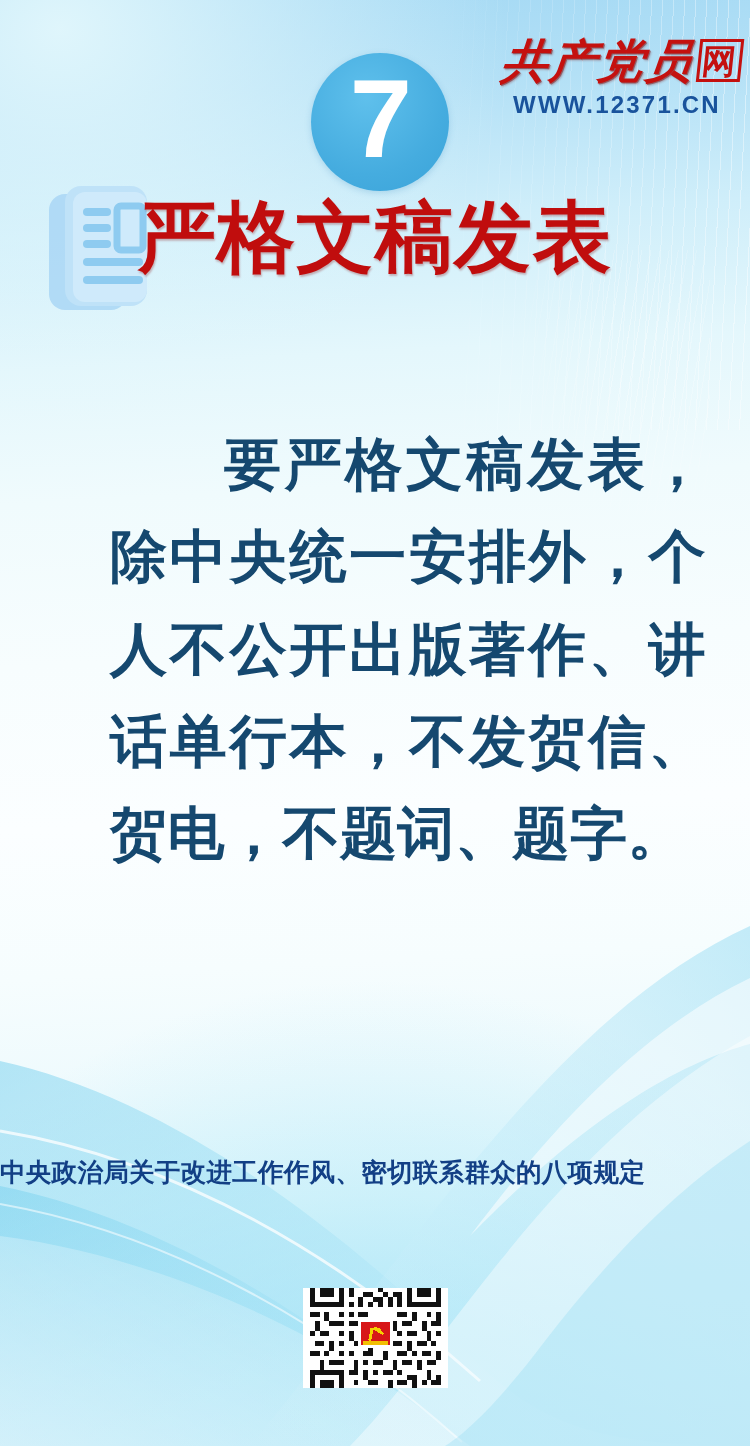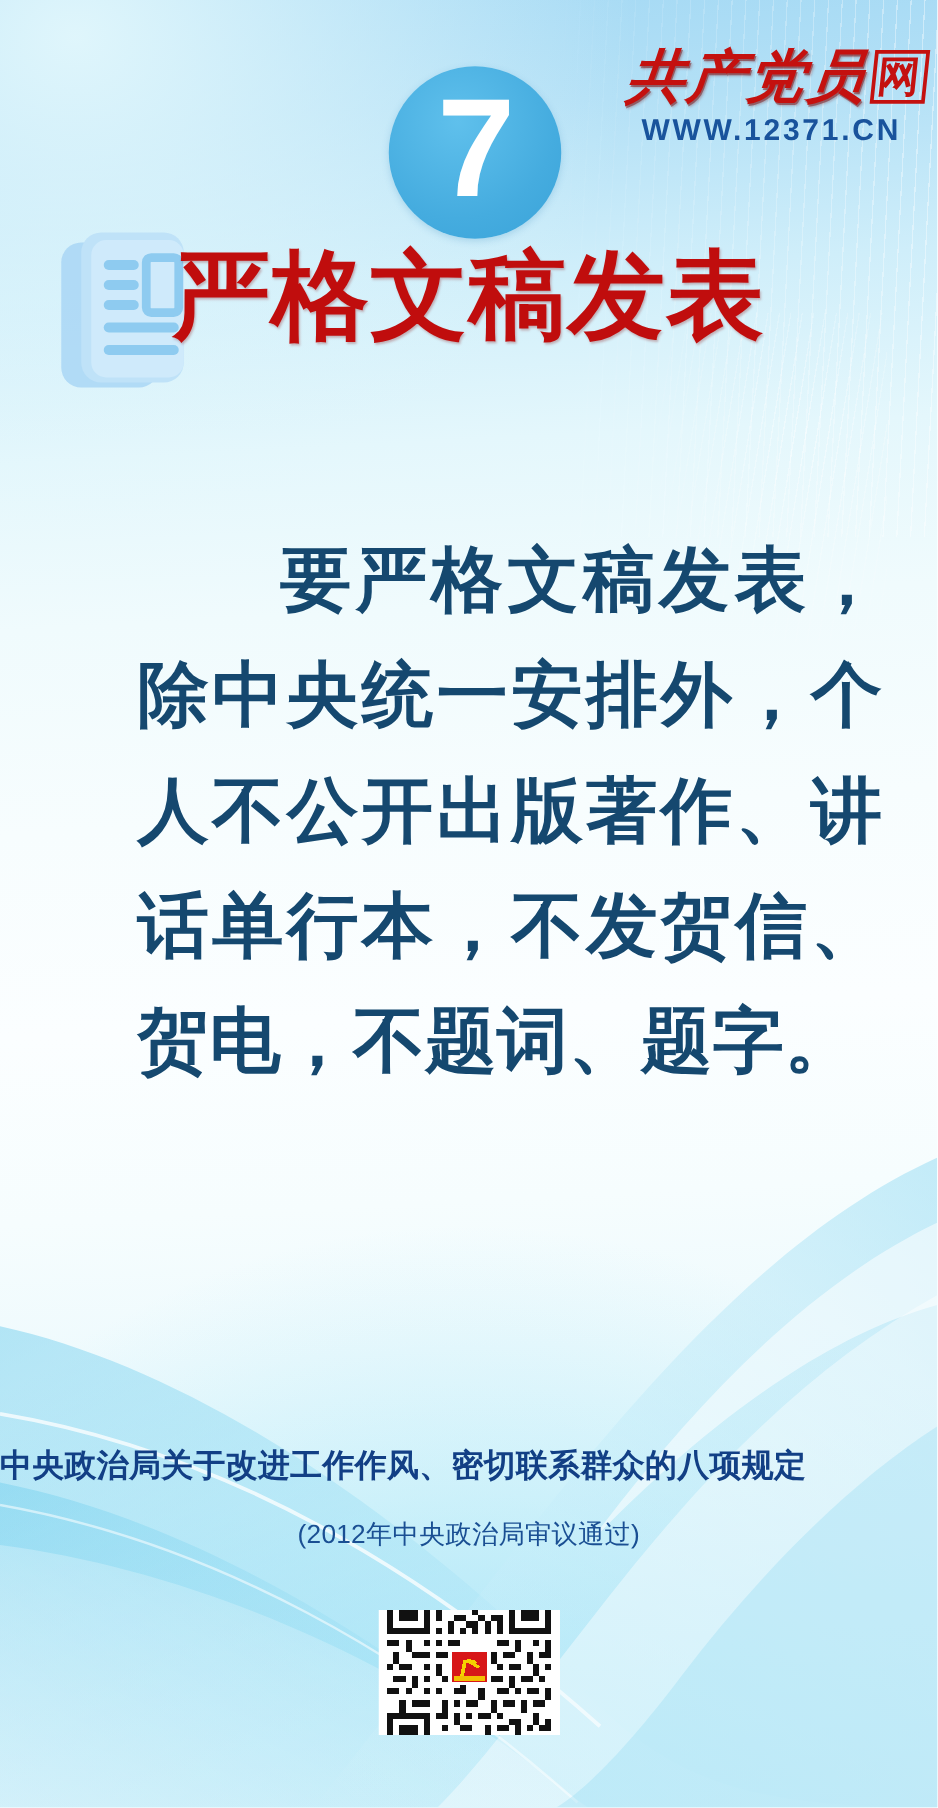--- a/index.html
+++ b/index.html
@@ -211,21 +211,20 @@
     <rect x="69" y="28" width="26" height="44" rx="4" fill="none" stroke="#8ecbf0" stroke-width="7"></rect>
     <rect x="35" y="80" width="60" height="8" rx="4" fill="#8ecbf0"></rect>
     <rect x="35" y="98" width="60" height="8" rx="4" fill="#8ecbf0"></rect>
   </svg>
 
   <div class="headline">严格文稿发表</div>
 
   <div class="body-text">要严格文稿发表，除中央统一安排外，个人不公开出版著作、讲话单行本，不发贺信、贺电，不题词、题字。</div>
 
   <div class="footer-title">中央政治局关于改进工作作风、密切联系群众的八项规定</div>
-  <div class="footer-sub">(2012年中央政治局审议通过)</div>
 
   <div class="qr-wrap">
     <svg width="141" height="141" viewBox="0 0 29 29" shape-rendering="crispEdges">
       <rect width="29" height="29" fill="#ffffff"></rect>
       <g fill="#111111">
 
         <rect x="1" y="1" width="7" height="1"></rect>
           <rect x="1" y="7" width="7" height="1"></rect>
         <rect x="1" y="1" width="1" height="7"></rect>
           <rect x="7" y="1" width="1" height="7"></rect>

